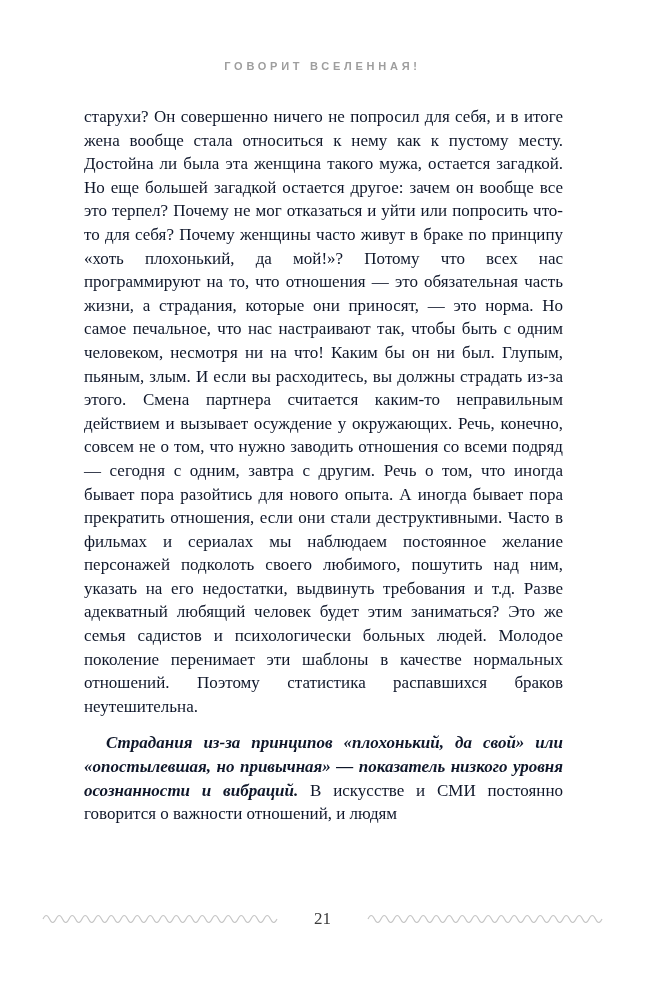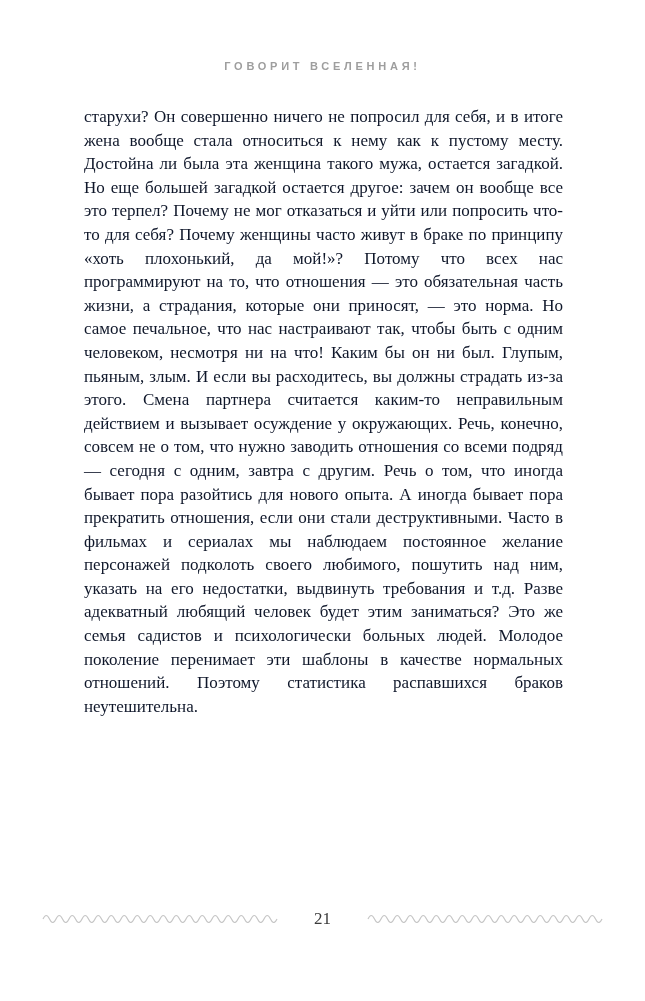--- a/index.html
+++ b/index.html
@@ -81,20 +81,21 @@
 </style>
 </head>
 <body>
 
 <div class="page">
 
   <div class="running-head">ГОВОРИТ ВСЕЛЕННАЯ!</div>
 
   <div class="text-block">
     <p class="para">старухи? Он совершенно ничего не попросил для себя, и в итоге жена вообще стала относиться к нему как к пустому месту. Достойна ли была эта женщина такого мужа, остается загадкой. Но еще большей загадкой остается другое: зачем он вообще все это терпел? Почему не мог отказаться и уйти или попросить что-то для себя? Почему женщины часто живут в браке по принципу «хоть плохонький, да мой!»? Потому что всех нас программируют на то, что отношения — это обязательная часть жизни, а страдания, которые они приносят, — это норма. Но самое печальное, что нас настраивают так, чтобы быть с одним человеком, несмотря ни на что! Каким бы он ни был. Глупым, пьяным, злым. И если вы расходитесь, вы должны страдать из-за этого. Смена партнера считается каким-то неправильным действием и вызывает осуждение у окружающих. Речь, конечно, совсем не о том, что нужно заводить отношения со всеми подряд — сегодня с одним, завтра с другим. Речь о том, что иногда бывает пора разойтись для нового опыта. А иногда бывает пора прекратить отношения, если они стали деструктивными. Часто в фильмах и сериалах мы наблюдаем постоянное желание персонажей подколоть своего любимого, пошутить над ним, указать на его недостатки, выдвинуть требования и т.д. Разве адекватный любящий человек будет этим заниматься? Это же семья садистов и психологически больных людей. Молодое поколение перенимает эти шаблоны в качестве нормальных отношений. Поэтому статистика распавшихся браков неутешительна.</p>
+    <p class="para indent"><em class="lead">Страдания из-за принципов «плохонький, да свой» или «опостылевшая, но привычная» — показатель низкого уровня осознанности и вибраций.</em><span> В искусстве и СМИ постоянно говорится о важности отношений, и людям</span></p>
   </div>
 
   <div class="footer">
     <svg class="squiggle" width="236" height="10" viewBox="0 0 236 10">
       <path d="M1 6 q3.25 -7 6.5 0 t6.5 0 t6.5 0 t6.5 0 t6.5 0 t6.5 0 t6.5 0 t6.5 0 t6.5 0 t6.5 0 t6.5 0 t6.5 0 t6.5 0 t6.5 0 t6.5 0 t6.5 0 t6.5 0 t6.5 0 t6.5 0 t6.5 0 t6.5 0 t6.5 0 t6.5 0 t6.5 0 t6.5 0 t6.5 0 t6.5 0 t6.5 0 t6.5 0 t6.5 0 t6.5 0 t6.5 0 t6.5 0 t6.5 0 t6.5 0 t6.5 0" fill="none" stroke="#c6c6c6" stroke-width="1.2"></path>
     </svg>
     <div class="page-num">21</div>
     <svg class="squiggle" width="236" height="10" viewBox="0 0 236 10">
       <path d="M1 6 q3.25 -7 6.5 0 t6.5 0 t6.5 0 t6.5 0 t6.5 0 t6.5 0 t6.5 0 t6.5 0 t6.5 0 t6.5 0 t6.5 0 t6.5 0 t6.5 0 t6.5 0 t6.5 0 t6.5 0 t6.5 0 t6.5 0 t6.5 0 t6.5 0 t6.5 0 t6.5 0 t6.5 0 t6.5 0 t6.5 0 t6.5 0 t6.5 0 t6.5 0 t6.5 0 t6.5 0 t6.5 0 t6.5 0 t6.5 0 t6.5 0 t6.5 0 t6.5 0" fill="none" stroke="#c6c6c6" stroke-width="1.2"></path>
     </svg>

